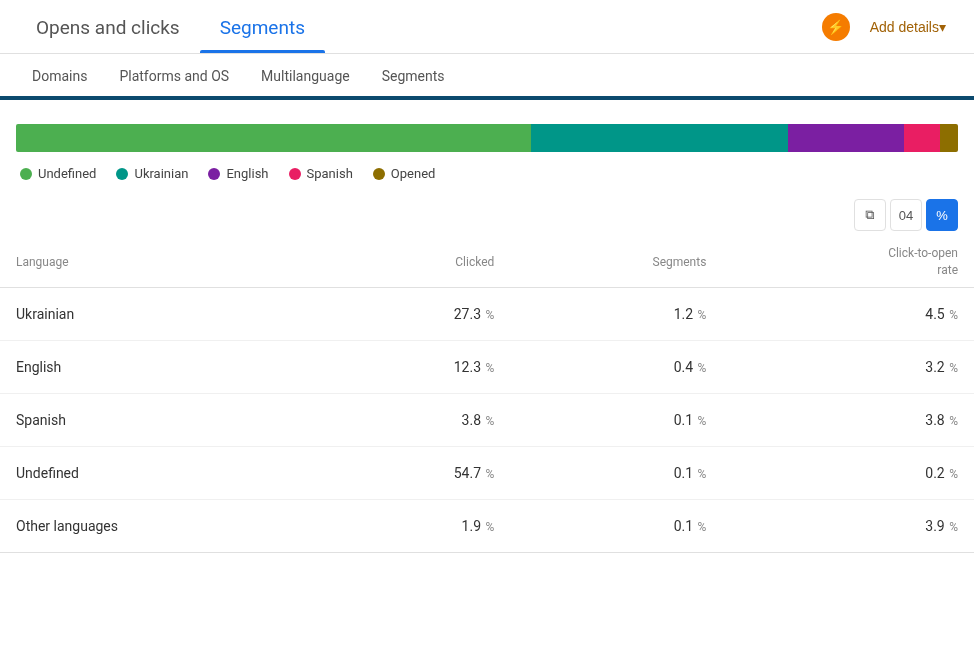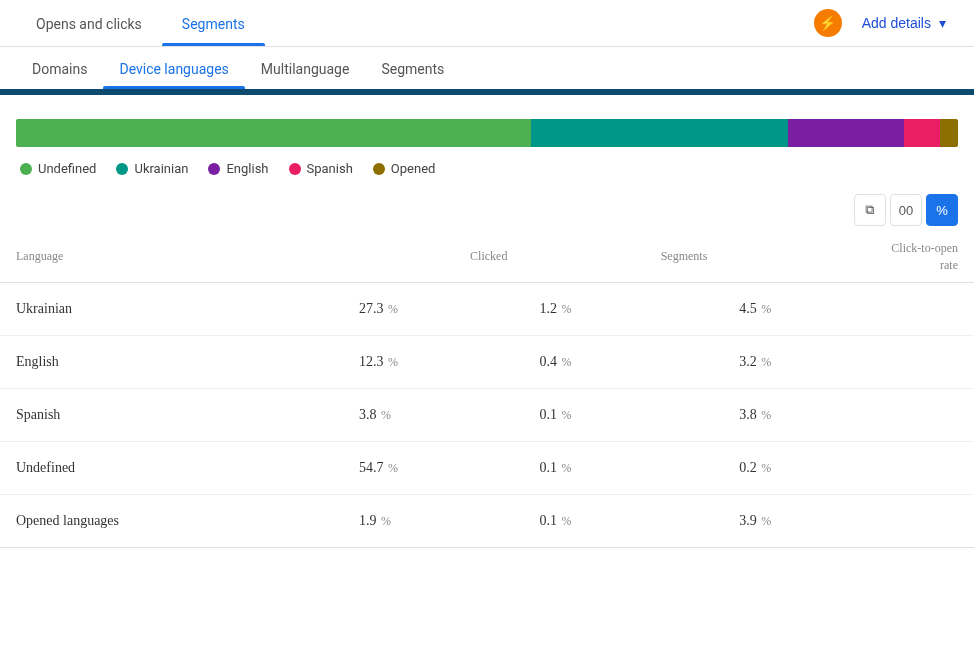--- a/index.html
+++ b/index.html
@@ -20,21 +20,21 @@
       border-bottom: 1px solid #e0e0e0;
       position: relative;
     }
     .top-nav-left {
       display: flex;
       align-items: center;
       gap: 0;
     }
     .top-tab {
       padding: 16px 20px 14px;
-      font-size: 14px;
+      font-size: 19px;
       color: #555;
       cursor: pointer;
       position: relative;
       white-space: nowrap;
     }
     .top-tab.active {
       color: #1a73e8;
     }
     .top-tab.active::after {
       content: '';
@@ -48,45 +48,45 @@
     }
     .top-nav-right {
       margin-left: auto;
       display: flex;
       align-items: center;
       gap: 8px;
     }
     .add-details-btn {
       display: flex;
       align-items: center;
-      gap: 8px;
+      gap: 0;
       padding: 8px 12px;
       border: none;
       background: none;
       cursor: pointer;
       font-size: 14px;
-      color: #1d4ed8;
+      color: #a16207;
     }
     .orange-icon {
       width: 28px;
       height: 28px;
       background: #f57c00;
       border-radius: 50%;
       display: flex;
       align-items: center;
       justify-content: center;
       color: white;
       font-size: 14px;
     }
 
     
     .secondary-nav {
       display: flex;
       padding: 0 16px;
-      border-bottom: 6px solid #0c4a6e;
+      border-bottom: 4px solid #0c4a6e;
       gap: 0;
     }
     .sec-tab {
       padding: 14px 16px 12px;
       font-size: 14px;
       color: #555;
       cursor: pointer;
       position: relative;
       white-space: nowrap;
     }
@@ -169,21 +169,20 @@
       background: #1a73e8;
       color: #fff;
       border-color: #1a73e8;
     }
 
     
     .data-table {
       width: 100%;
       border-collapse: collapse;
       margin: 0 4px 0 0;
-      font-family: Liberation Serif, serif;
     }
     .data-table thead tr th {
       text-align: right;
       font-weight: 400;
       font-size: 12px;
       color: #888;
       padding: 8px 16px;
       border-bottom: 1px solid #e0e0e0;
       background: #fff;
     }
@@ -194,20 +193,21 @@
       line-height: 1.4;
     }
     .data-table tbody tr {
       border-bottom: 1px solid #f0f0f0;
     }
     .data-table tbody tr:last-child {
       border-bottom: 1px solid #e0e0e0;
     }
     .data-table tbody td {
       padding: 18px 16px;
+      text-align: right;
       font-size: 14px;
       color: #333;
     }
     .data-table tbody td:first-child {
       text-align: left;
     }
     .data-table tbody td .pct {
       font-size: 12px;
       color: #888;
       margin-left: 1px;
@@ -235,22 +235,22 @@
       <span>Add details</span>
       <span>▾</span>
     </button>
   </div>
 </div>
 
 <div class="secondary-nav">
   <div class="sec-tab">
     <span>Domains</span>
   </div>
-  <div class="sec-tab active">
-    <span>Device languages</span>
+  <div class="sec-tab">
+    <span>Platforms and OS</span>
   </div>
   <div class="sec-tab">
     <span>Multilanguage</span>
   </div>
   <div class="sec-tab">
     <span>Segments</span>
   </div>
 </div>
 
 <div class="chart-area">
@@ -285,21 +285,21 @@
         <span>Opened</span>
       </div>
     </div>
 </div>
 
 <div class="controls-row">
   <button class="ctrl-btn" title="Copy">
     <span>⧉</span>
   </button>
   <button class="ctrl-btn">
-    <span>00</span>
+    <span>04</span>
   </button>
   <button class="ctrl-btn active">
     <span>%</span>
   </button>
 </div>
 
 <div class="table-wrapper">
   <table class="data-table">
     <thead>
       <tr>
@@ -329,20 +329,20 @@
           <td>0.1 <span class="pct">%</span></td>
           <td>3.8 <span class="pct">%</span></td>
         </tr>
         <tr>
           <td>Undefined</td>
           <td>54.7 <span class="pct">%</span></td>
           <td>0.1 <span class="pct">%</span></td>
           <td>0.2 <span class="pct">%</span></td>
         </tr>
         <tr>
-          <td>Opened languages</td>
+          <td>Other languages</td>
           <td>1.9 <span class="pct">%</span></td>
           <td>0.1 <span class="pct">%</span></td>
           <td>3.9 <span class="pct">%</span></td>
         </tr>
       </tbody>
   </table>
 </div>
 
 </body></html>

